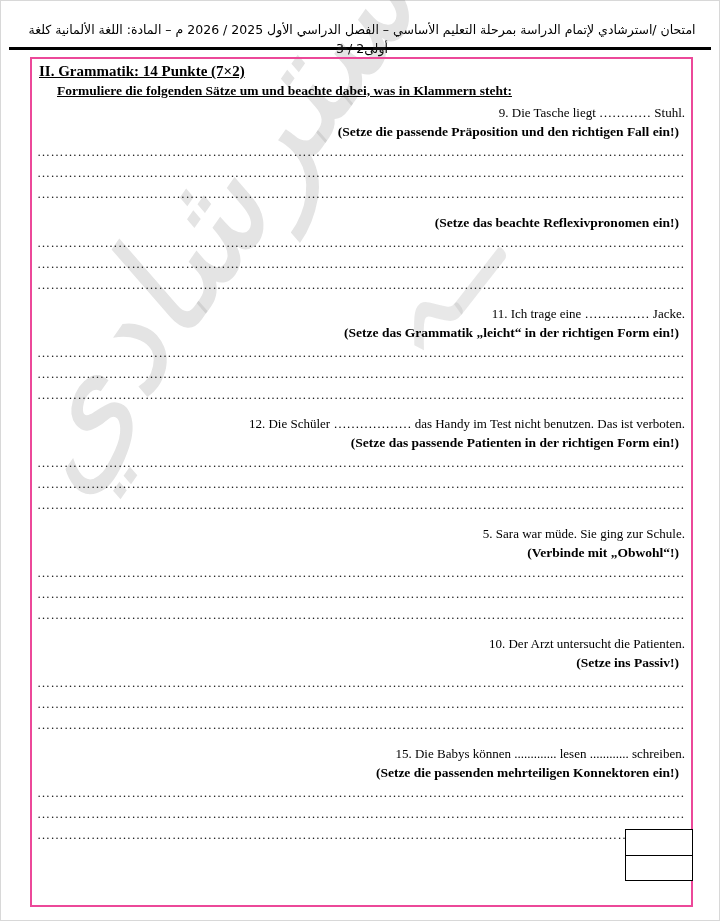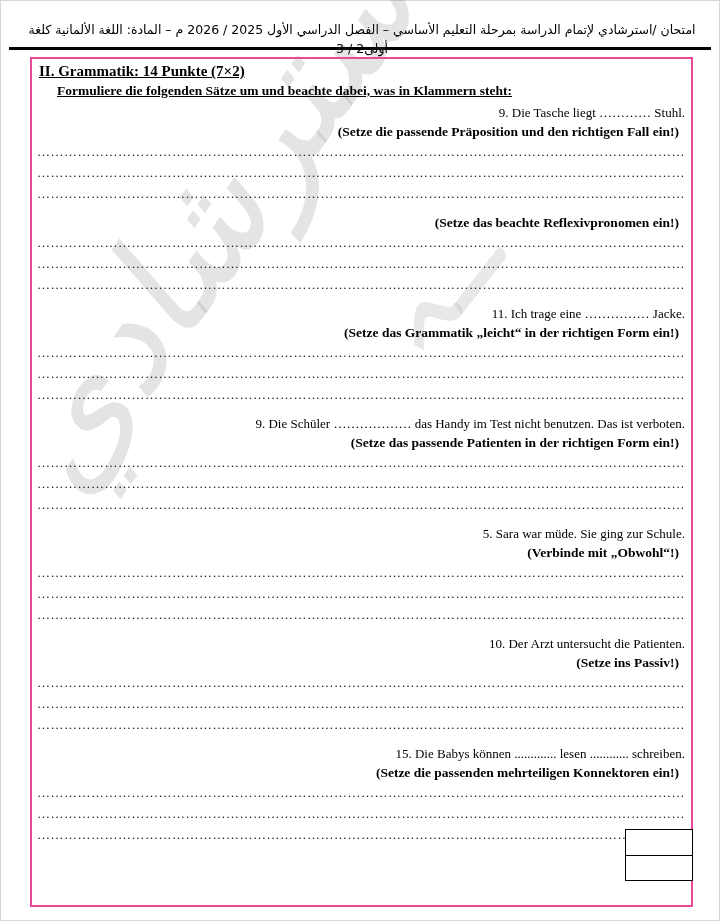--- a/index.html
+++ b/index.html
@@ -99,21 +99,21 @@
 
     <div class="question">
       <div class="q-text">11. Ich trage eine …………… Jacke.</div>
       <div class="q-hint">(Setze das Grammatik „leicht“ in der richtigen Form ein!)</div>
       <div class="dotline">……………………………………………………………………………………………………………………………………………………………………</div>
       <div class="dotline">……………………………………………………………………………………………………………………………………………………………………</div>
       <div class="dotline">……………………………………………………………………………………………………………………………………………………………………</div>
     </div>
 
     <div class="question">
-      <div class="q-text">9. Die Schüler ……………… das Handy im Test nicht benutzen. Das ist verboten.</div>
+      <div class="q-text">12. Die Schüler ……………… das Handy im Test nicht benutzen. Das ist verboten.</div>
       <div class="q-hint">(Setze das passende Patienten in der richtigen Form ein!)</div>
       <div class="dotline">……………………………………………………………………………………………………………………………………………………………………</div>
       <div class="dotline">……………………………………………………………………………………………………………………………………………………………………</div>
       <div class="dotline">……………………………………………………………………………………………………………………………………………………………………</div>
     </div>
 
     <div class="question">
       <div class="q-text">5. Sara war müde. Sie ging zur Schule.</div>
       <div class="q-hint">(Verbinde mit „Obwohl“!)</div>
       <div class="dotline">……………………………………………………………………………………………………………………………………………………………………</div>

